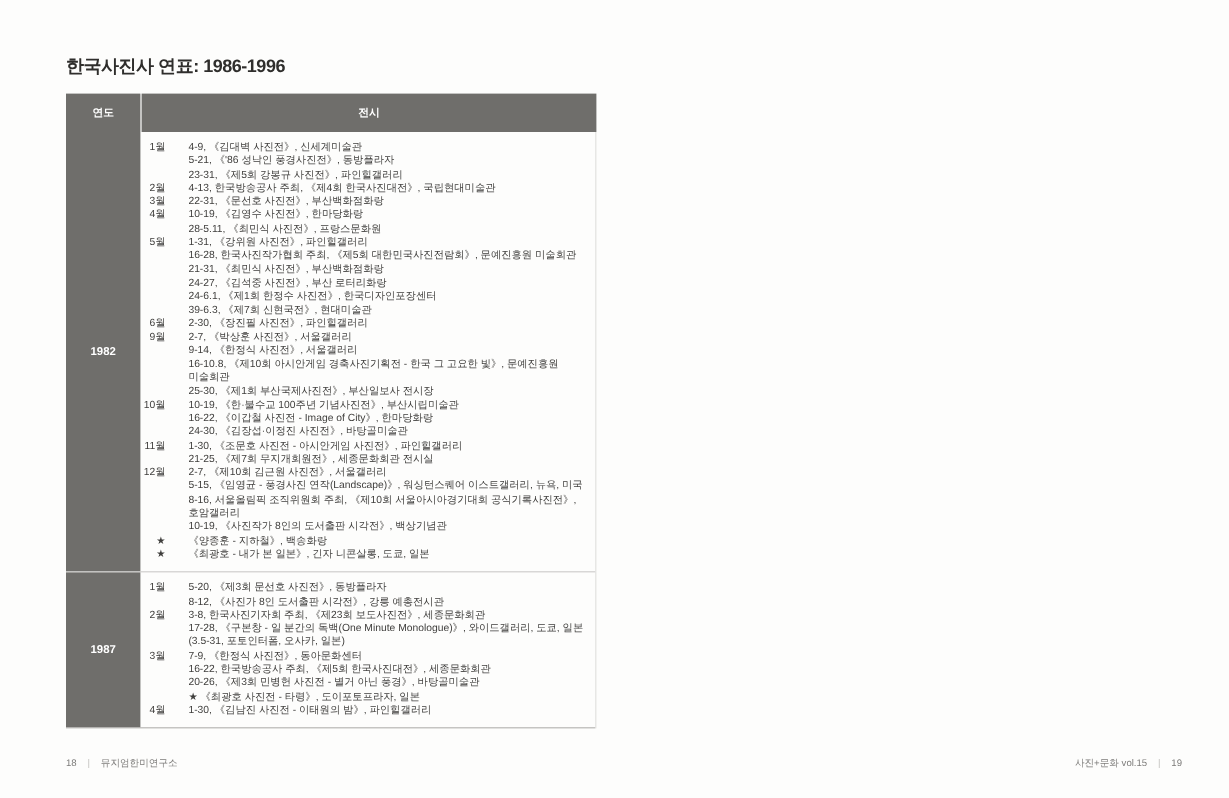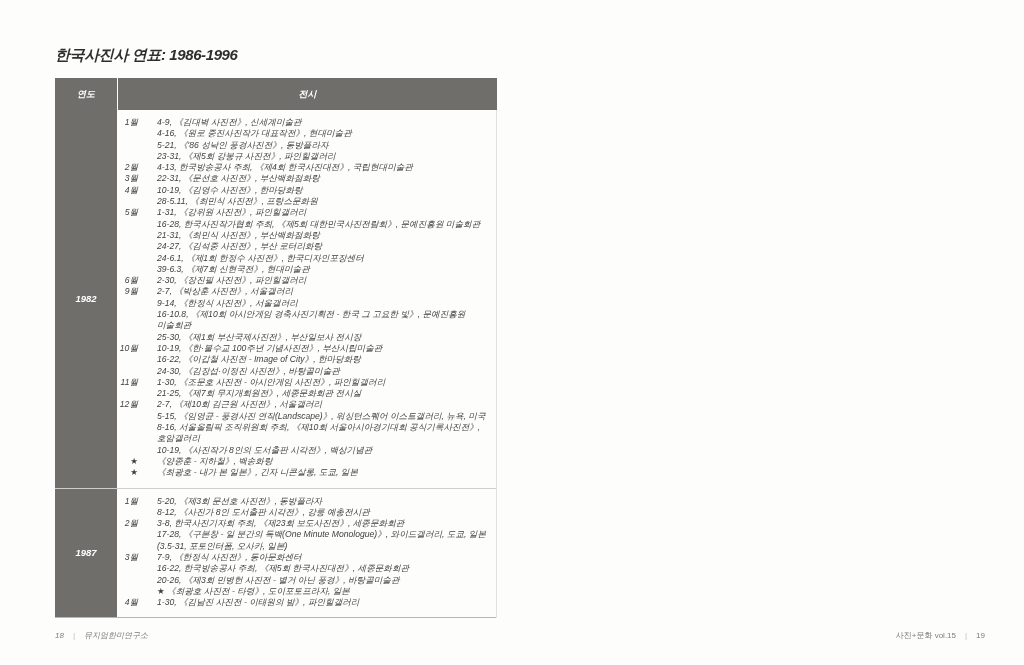--- a/index.html
+++ b/index.html
@@ -2,21 +2,21 @@
 <html><head>
 <meta charset="utf-8">
 <style>
   html,body{margin:0;padding:0;}
   body{
     width:1024px;height:665px;background:#fdfdfc;position:relative;overflow:hidden;
     font-family:"Liberation Sans","DejaVu Sans",sans-serif;
     -webkit-font-smoothing:antialiased;
   }
   .page{position:absolute;top:0;height:665px;background:#fdfdfc;}
-  .page-left{left:0;width:512px;font-style:italic;}
+  .page-left{left:0;width:512px;}
   .page-right{left:500px;width:512px;}
   .fold{position:absolute;left:511px;top:0;width:2px;height:665px;
         background:linear-gradient(to right,#e9e8e6,#f5f4f2);}
 
   
   .title{position:absolute;left:55px;top:36px;font-size:15px;font-weight:bold;
          color:#2f2e2c;letter-spacing:-0.4px;}
   .table-l{position:absolute;left:55px;top:78px;width:442px;}
   .thead{display:flex;height:32px;}
   .th{background:#6f6e6b;color:#ffffff;font-size:9px;font-weight:bold;
@@ -55,24 +55,20 @@
     <div class="tbody" id="left-blocks">
         <div class="block">
           <div class="year-cell">1982</div>
           <div class="rows">
             <div class="row">
               <span class="m">1월</span>
               <span class="t">4-9, 《김대벽 사진전》, 신세계미술관</span>
             </div>
             <div class="row">
               <span class="m"></span>
-              <span class="t">4-16, 《원로 중진사진작가 대표작전》, 현대미술관</span>
-            </div>
-            <div class="row">
-              <span class="m"></span>
               <span class="t">5-21, 《'86 성낙인 풍경사진전》, 동방플라자</span>
             </div>
             <div class="row">
               <span class="m"></span>
               <span class="t">23-31, 《제5회 강봉규 사진전》, 파인힐갤러리</span>
             </div>
             <div class="row">
               <span class="m">2월</span>
               <span class="t">4-13, 한국방송공사 주최, 《제4회 한국사진대전》, 국립현대미술관</span>
             </div>

